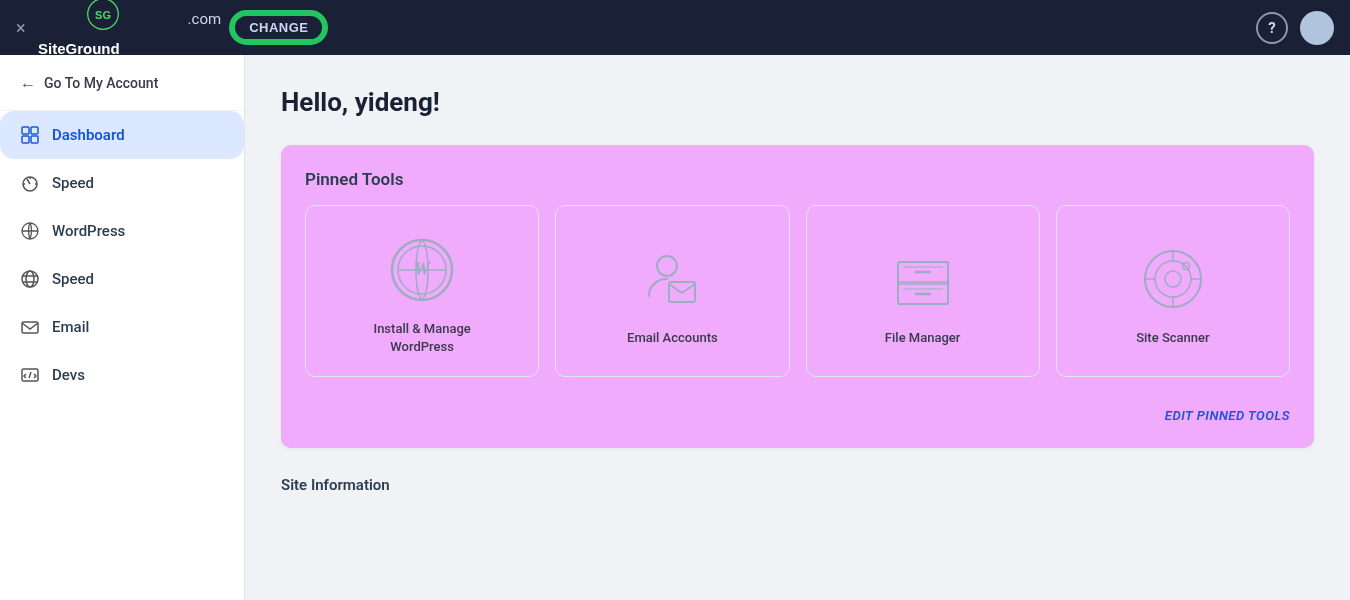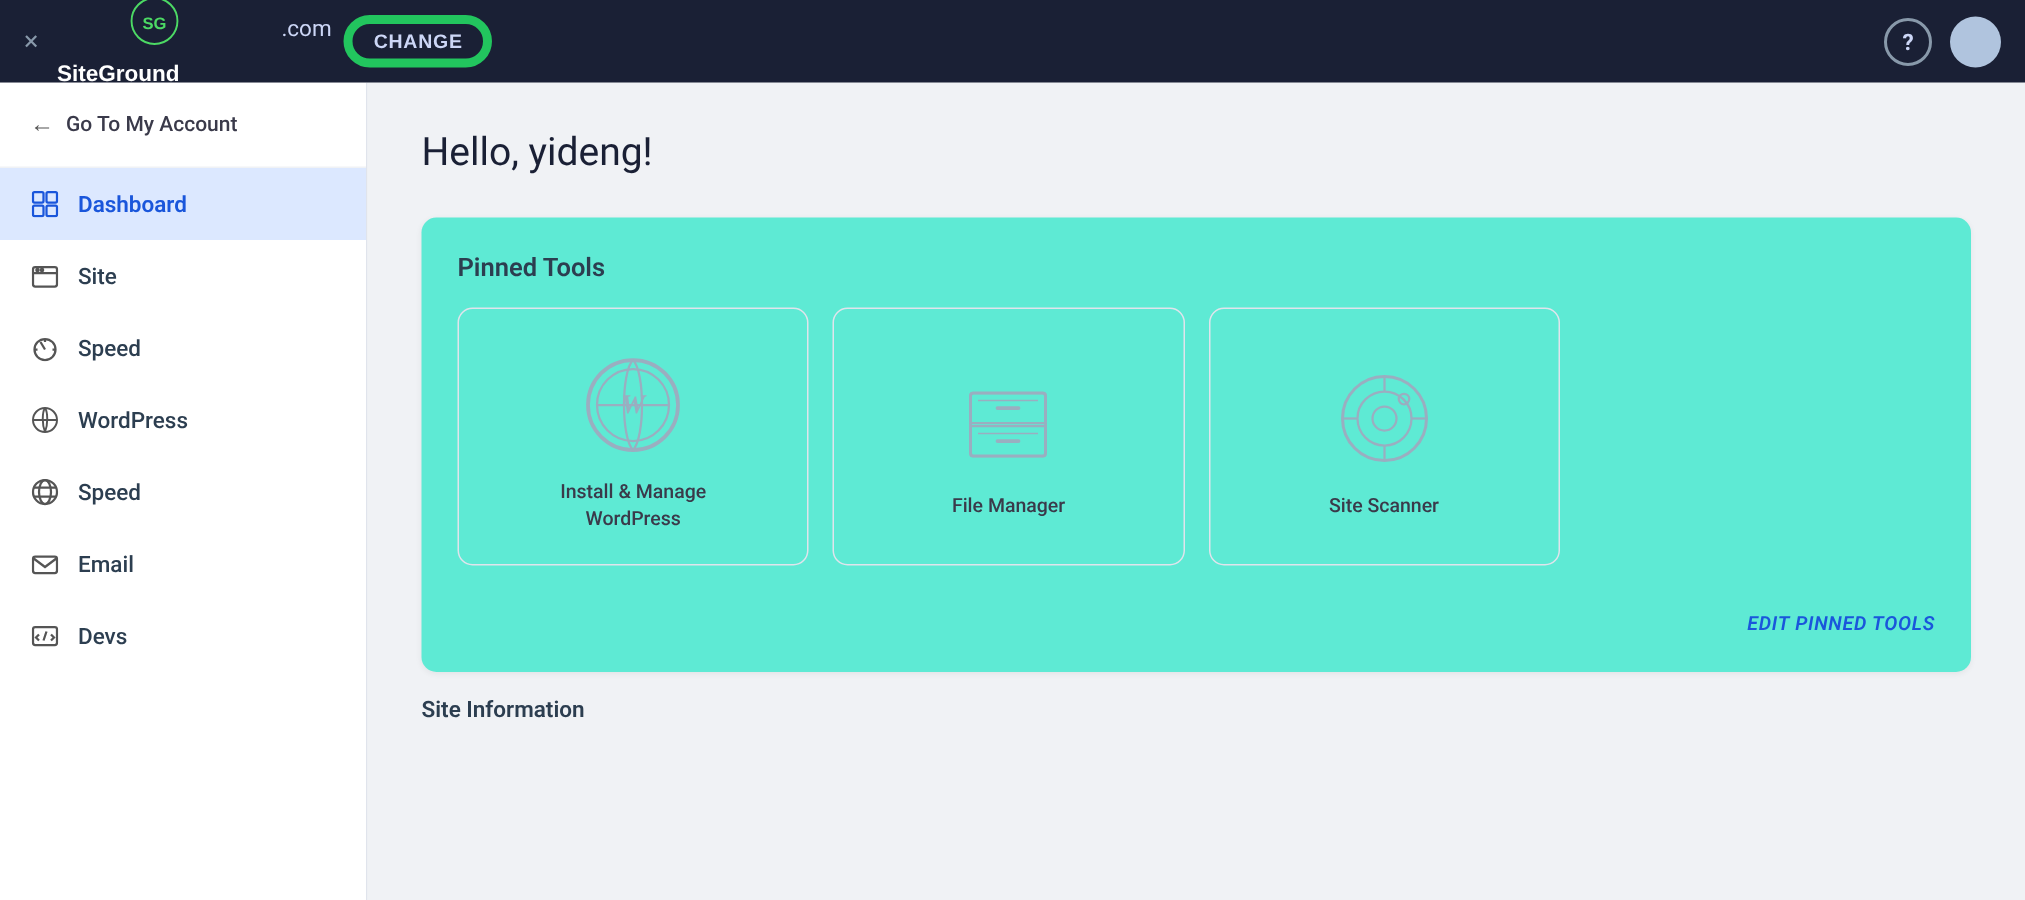--- a/index.html
+++ b/index.html
@@ -120,57 +120,58 @@
       font-size: 15px;
       cursor: pointer;
       font-weight: 500;
       border-radius: 0;
       transition: background 0.15s;
     }
     .nav-item.active {
       background: #dce8ff;
       color: #1a56db;
       font-weight: 600;
+      border-radius: 14px;
     }
     .nav-icon {
       width: 20px;
       height: 20px;
       display: flex;
       align-items: center;
       justify-content: center;
       flex-shrink: 0;
     }
     .nav-icon svg { width: 18px; height: 18px; }
 
     
     .content {
       flex: 1;
       overflow-y: auto;
       padding: 32px 36px;
       background: #f0f2f5;
     }
     .greeting {
       font-size: 26px;
-      font-weight: 400;
+      font-weight: 700;
       color: #1a2035;
       margin-bottom: 28px;
     }
     .section-title {
       font-size: 17px;
       font-weight: 600;
       color: #2c3e50;
       margin-bottom: 16px;
     }
 
     
     .pinned-tools-card {
-      background: #5eead4;
+      background: #f0abfc;
       border-radius: 10px;
       padding: 24px;
-      margin-bottom: 16px;
+      margin-bottom: 28px;
       box-shadow: 0 1px 4px rgba(0,0,0,0.06);
     }
     .tools-grid {
       display: grid;
       grid-template-columns: repeat(4, 1fr);
       gap: 16px;
       margin-bottom: 20px;
     }
     .tool-item {
       border: 1px solid #e0e4ec;
@@ -259,31 +260,20 @@
           <svg viewBox="0 0 18 18" fill="none" stroke="#1a56db" stroke-width="1.5">
             <rect x="1" y="1" width="7" height="7" rx="1"></rect>
             <rect x="10" y="1" width="7" height="7" rx="1"></rect>
             <rect x="1" y="10" width="7" height="7" rx="1"></rect>
             <rect x="10" y="10" width="7" height="7" rx="1"></rect>
           </svg>
         </span>
         <span>Dashboard</span>
       </div>
 
-      <div class="nav-item">
-        <span class="nav-icon">
-          <svg viewBox="0 0 18 18" fill="none" stroke="#555" stroke-width="1.5">
-            <rect x="1" y="3" width="16" height="13" rx="1.5"></rect>
-            <path d="M1 7h16"></path>
-            <circle cx="4" cy="5" r="0.8" fill="#555"></circle>
-            <circle cx="7" cy="5" r="0.8" fill="#555"></circle>
-          </svg>
-        </span>
-        <span>Site</span>
-      </div>
 
 
       <div class="nav-item">
         <span class="nav-icon">
           <svg viewBox="0 0 18 18" fill="none" stroke="#555" stroke-width="1.5">
             <circle cx="9" cy="10" r="7"></circle>
             <path d="M9 10L6 5"></path>
             <path d="M2 10h2M14 10h2M9 3v2"></path>
           </svg>
         </span>
@@ -349,20 +339,33 @@
               <circle cx="35" cy="35" r="24" stroke="#9aaec0" stroke-width="1.5"></circle>
               <path d="M11 35h48" stroke="#9aaec0" stroke-width="1.5"></path>
               <path d="M35 5c-8 8-8 52 0 60" stroke="#9aaec0" stroke-width="1.5"></path>
               <path d="M35 5c8 8 8 52 0 60" stroke="#9aaec0" stroke-width="1.5"></path>
               <text x="35" y="40" text-anchor="middle" font-size="18" font-weight="bold" fill="#9aaec0" font-family="serif" font-style="italic">W</text>
             </svg>
           </div>
           <span class="tool-label">Install &amp; Manage<br>WordPress</span>
         </div>
 
+        <div class="tool-item">
+          <div class="tool-icon">
+            <svg viewBox="0 0 70 70" fill="none" xmlns="http://www.w3.org/2000/svg">
+
+              <circle cx="30" cy="22" r="10" stroke="#9aaec0" stroke-width="2"></circle>
+              <path d="M12 52c0-10 8-17 18-17" stroke="#9aaec0" stroke-width="2" stroke-linecap="round"></path>
+
+              <rect x="32" y="38" width="26" height="20" rx="2" stroke="#9aaec0" stroke-width="2"></rect>
+              <path d="M32 40l13 9 13-9" stroke="#9aaec0" stroke-width="1.8" stroke-linecap="round"></path>
+            </svg>
+          </div>
+          <span class="tool-label">Email Accounts</span>
+        </div>
 
         <div class="tool-item">
           <div class="tool-icon">
             <svg viewBox="0 0 70 70" fill="none" xmlns="http://www.w3.org/2000/svg">
 
               <rect x="10" y="18" width="50" height="42" rx="2" stroke="#9aaec0" stroke-width="2"></rect>
 
               <rect x="10" y="18" width="50" height="20" rx="1" stroke="#9aaec0" stroke-width="1.5" fill="none"></rect>
 
               <rect x="10" y="40" width="50" height="20" rx="1" stroke="#9aaec0" stroke-width="1.5" fill="none"></rect>

